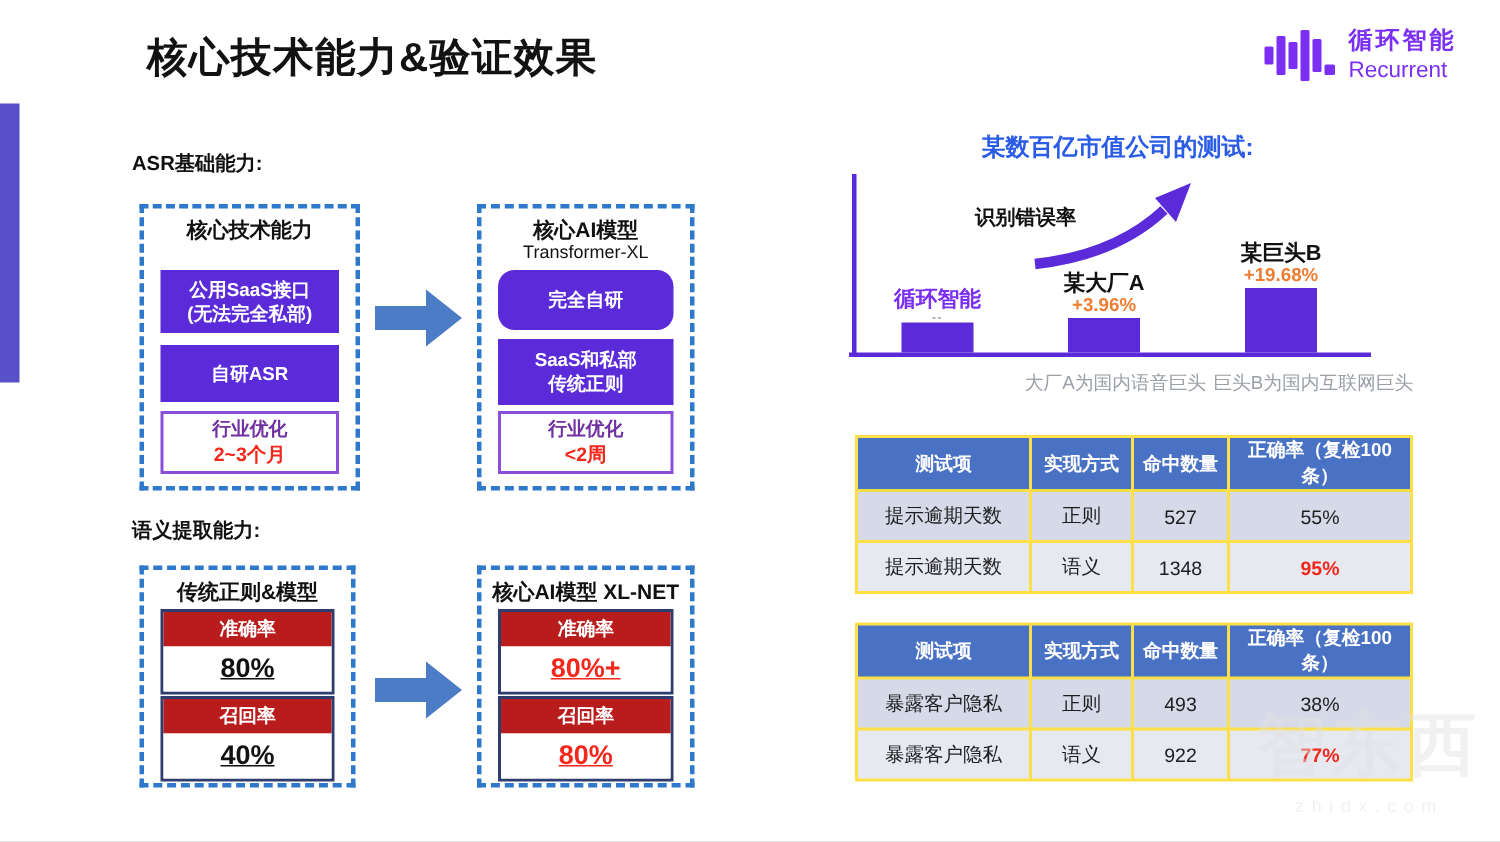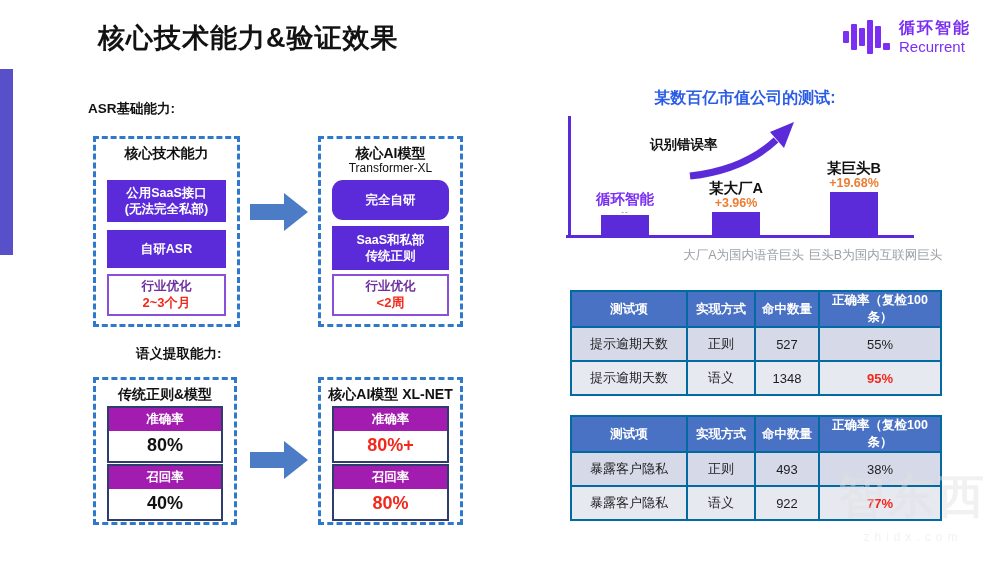--- a/index.html
+++ b/index.html
@@ -26,43 +26,43 @@
 
   .pbtn { position:absolute; left:11px; right:11px; background:#5B2BD9; color:#fff; font-weight:bold;
           font-size:12.5px; display:flex; flex-direction:column; align-items:center; justify-content:center;
           text-align:center; line-height:1.3; }
   .white-card { position:absolute; left:11px; right:11px; background:#fff; border:2px solid #8A4FD8;
           display:flex; flex-direction:column; align-items:center; justify-content:center; line-height:1.25; }
   .white-card .t { color:#7030A0; font-weight:bold; font-size:12.5px; }
   .white-card .v { color:#F2281C; font-weight:bold; font-size:13px; }
 
   .stat-card { position:absolute; left:11px; right:11px; border:2px solid #2E3D6E; background:#fff; }
-  .stat-head { background:#a21caf; color:#fff; text-align:center; font-size:12.5px; font-weight:bold; padding:3px 0; }
-  .stat-val { background:#fff; text-align:center; font-size:18px; font-weight:bold; padding:4px 0 5px; color:#111; }
+  .stat-head { background:#b91c1c; color:#fff; text-align:center; font-size:12.5px; font-weight:bold; padding:3px 0; }
+  .stat-val { background:#fff; text-align:center; font-size:18px; font-weight:bold; padding:4px 0 5px; color:#111;text-decoration:underline; }
   .stat-val.red { color:#F2281C; }
 
   .flow-arrow { position:absolute; width:62px; height:46px; }
 
   .chart-title { position:absolute; left:560px; top:88px; width:370px; text-align:center;
                  color:#2B5CE6; font-size:16px; font-weight:bold; }
   .chart { position:absolute; left:560px; top:110px; width:360px; height:155px; }
   .y-axis { position:absolute; left:8px; top:6px; width:3px; height:122px; background:#5B2BD9; }
   .x-axis { position:absolute; left:6px; top:125px; width:348px; height:3px; background:#5B2BD9; }
   .bar { position:absolute; width:48px; background:#5B2BD9; bottom:30px; }
   .bar-name { position:absolute; width:110px; text-align:center; font-size:14.5px; font-weight:bold; color:#111; }
   .bar-name.brand { color:#7B2FF2; }
   .bar-delta { position:absolute; width:110px; text-align:center; font-size:12.5px; font-weight:bold; color:#ED7D31; }
   .bar-delta.dash { color:#9aa0a6; font-size:8px; letter-spacing:1px; }
   .metric-label { position:absolute; left:90px; top:26px; font-size:13.5px; font-weight:bold; color:#111; }
   .swoosh { position:absolute; left:126px; top:10px; }
 
   .chart-footnote { position:absolute; top:247px; font-size:12.5px; color:#9aa0a6; text-align:center; }
 
   .data-table { position:absolute; left:570px; width:372px; border-collapse:separate; border-spacing:2px;
-                table-layout:fixed; background:#0369a1; }
+                table-layout:fixed; background:#fde047; }
   .data-table th { background:#4A72C4; color:#fff; font-size:12.5px; font-weight:bold; height:34px; text-align:center; }
   .data-table td { font-size:13px; color:#1d1d1f; height:32px; text-align:center; }
   .data-table tr.r1 td { background:#D6DAE8; }
   .data-table tr.r2 td { background:#E7E9F1; }
   .data-table td.red { color:#F2281C; font-weight:bold; }
 
   .watermark { position:absolute; left:838px; top:466px; opacity:0.45; pointer-events:none; text-align:center; }
   .watermark .wm-main { font-size:46px; font-weight:bold; color:#e2e2e2; letter-spacing:4px; }
   .watermark .wm-sub { font-size:12px; color:#e2e2e2; letter-spacing:5px; margin-top:2px; }
 </style>
@@ -120,21 +120,21 @@
     <div class="pbtn" style="top:87px; height:44px;">
       <span>SaaS和私部</span>
       <span>传统正则</span>
     </div>
     <div class="white-card" style="top:135px; height:42px;">
       <span class="t">行业优化</span>
       <span class="v">&lt;2周</span>
     </div>
   </div>
 
-  <div class="sec-label" style="left:88px; top:345px;margin-left:48px;">语义提取能力:</div>
+  <div class="sec-label" style="left:88px; top:345px;">语义提取能力:</div>
 
   <div class="dashed-box" style="left:93px; top:377px; width:144px; height:148px;">
     <div class="box-title">传统正则&amp;模型</div>
     <div class="stat-card" style="top:26px;">
       <div class="stat-head">准确率</div>
       <div class="stat-val">80%</div>
     </div>
     <div class="stat-card" style="top:84px;">
       <div class="stat-head">召回率</div>
       <div class="stat-val">40%</div>

